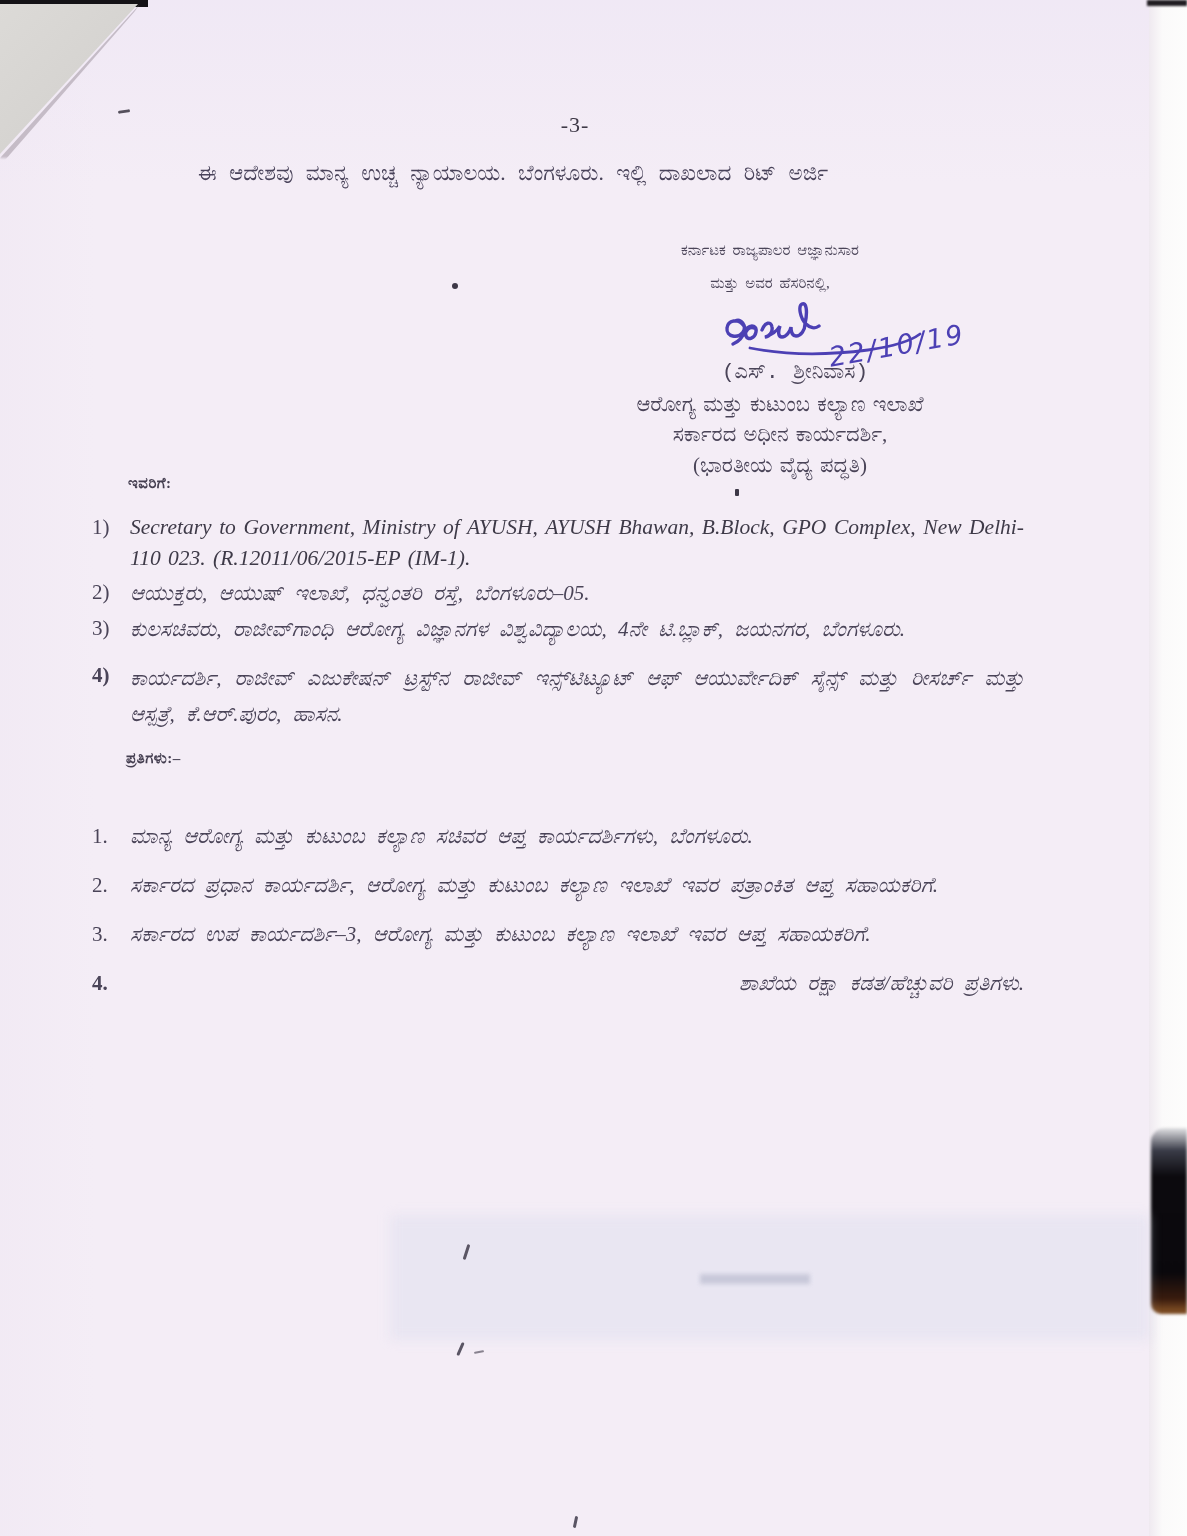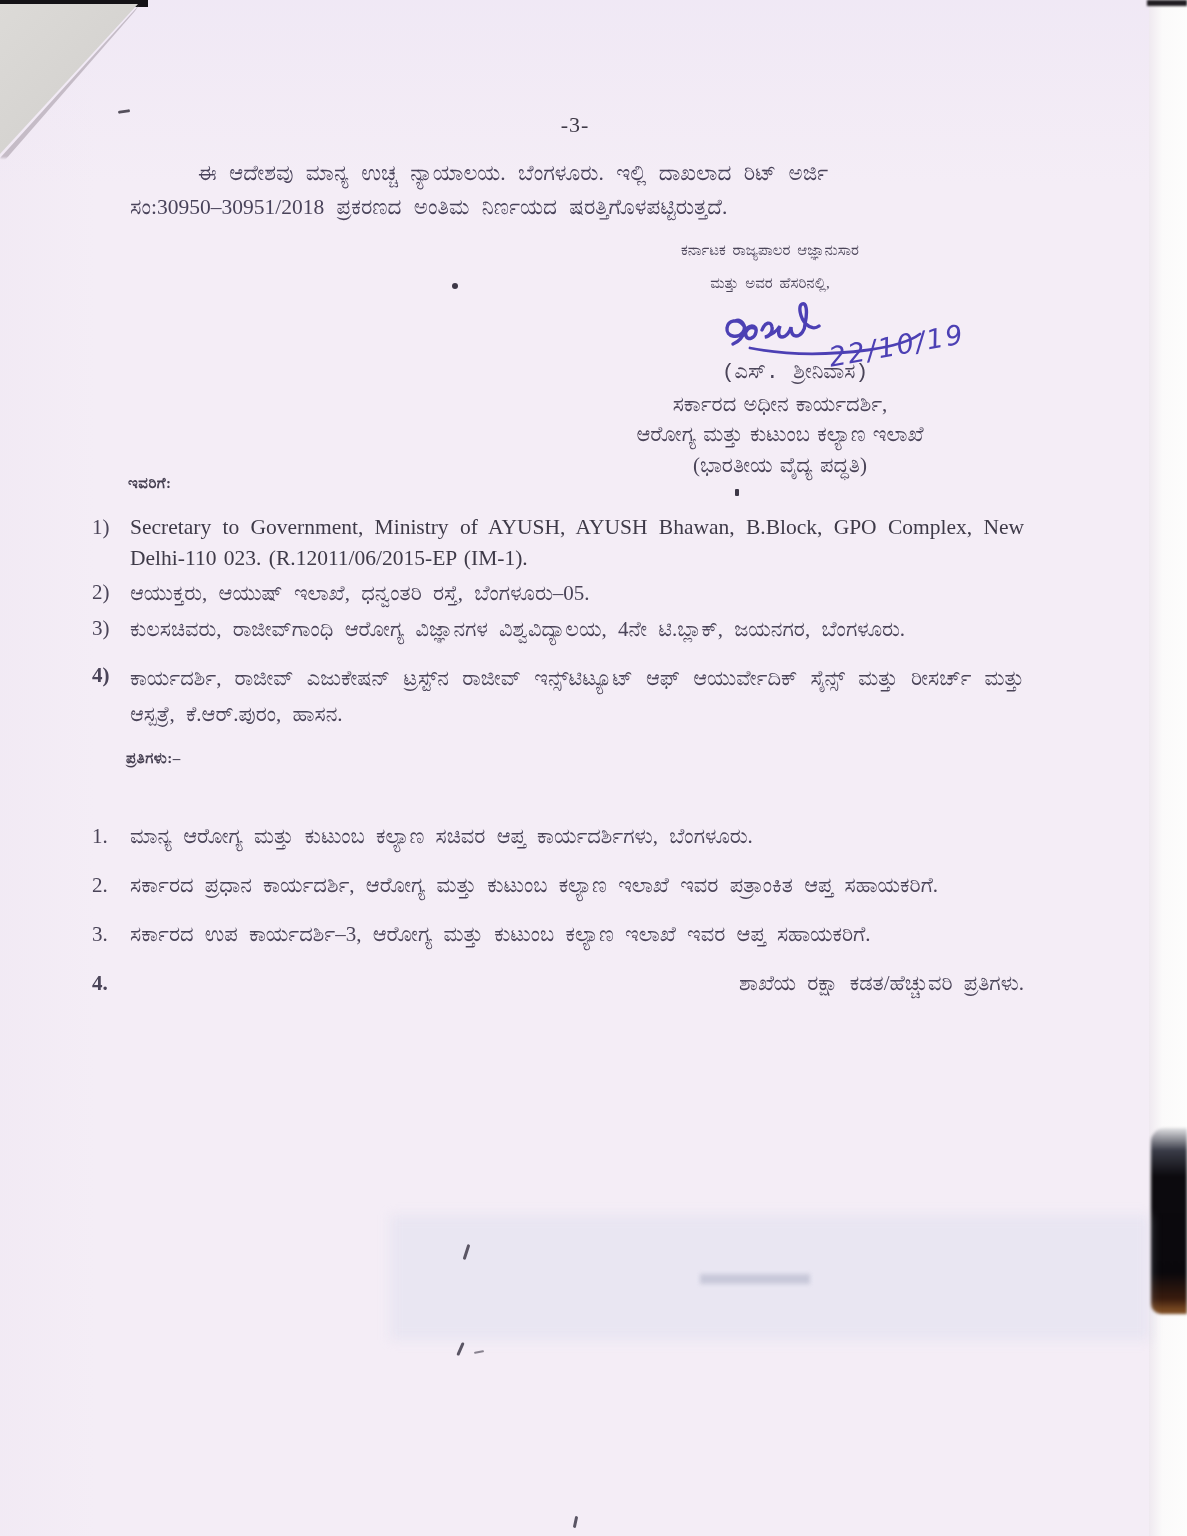--- a/index.html
+++ b/index.html
@@ -81,21 +81,21 @@
     position:absolute;font-size:15px;font-weight:bold;color:#443e50;
     text-underline-offset:5px;letter-spacing:.5px;
   }
   .heading-to{left:128px;top:475px;}
   .heading-copies{left:126px;top:750px;}
   .list{position:absolute;left:92px;width:932px;font-size:21px;color:#4a4458;}
   .recipients-list{top:512px;}
   .copies-list{top:818px;}
   .list-item{display:flex;align-items:flex-start;}
   .list-item .num{flex:0 0 38px;white-space:nowrap;}
-  .list-item .txt{flex:1;text-align:justify;}
+  .list-item .txt{flex:1;text-align:justify;font-style:italic;}
   .recipients-list .list-item{line-height:31px;margin-bottom:3px;}
   .recipients-list .item-en .txt{font-size:21.5px;color:#3e3a48;word-spacing:2px;}
   .recipients-list .item-kn .txt{word-spacing:6px;line-height:33px;}
   .recipients-list .item-3{margin-top:2px;}
   .recipients-list .item-4{margin-top:14px;}
   .recipients-list .item-4 .num{font-weight:bold;}
   .recipients-list .item-4 .txt{line-height:36px;}
   .copies-list .list-item{line-height:36px;margin-bottom:13px;}
   .copies-list .txt{word-spacing:6px;}
   .copies-list .item-4 .num{font-weight:bold;}
@@ -124,21 +124,20 @@
   <div class="top-tick-right"></div>
   <div class="corner-triangle"></div>
   <div class="corner-shadow"></div>
   <div class="scan-band"></div>
   <div class="dash-mark"></div>
 
   <div class="page-number">-3-</div>
 
   <div class="para">
     <span class="line1">ಈ ಆದೇಶವು ಮಾನ್ಯ ಉಚ್ಚ ನ್ಯಾಯಾಲಯ. ಬೆಂಗಳೂರು. ಇಲ್ಲಿ ದಾಖಲಾದ ರಿಟ್ ಅರ್ಜಿ</span>
-    <span class="line2">ಸಂ:30950–30951/2018 ಪ್ರಕರಣದ ಅಂತಿಮ ನಿರ್ಣಯದ ಷರತ್ತಿಗೊಳಪಟ್ಟಿರುತ್ತದೆ.</span>
   </div>
 
   <div class="authority">
     <div>ಕರ್ನಾಟಕ ರಾಜ್ಯಪಾಲರ ಆಜ್ಞಾನುಸಾರ</div>
     <div>ಮತ್ತು ಅವರ ಹೆಸರಿನಲ್ಲಿ,</div>
   </div>
 
   <div class="tiny-dot speck1"></div>
 
   <div class="sig-wrap">
@@ -147,22 +146,22 @@
         <path d="M44 30 c-6 -8 -16 -6 -17 2 c-1 9 11 11 16 4 c4 -6 -2 -14 -8 -11 m10 9 c-2 7 -7 12 -12 14 m14 -16 c5 -4 10 -2 9 4 c-1 6 -8 9 -10 4 c-2 -5 4 -10 8 -8"></path>
         <path d="M62 34 c3 -8 9 -9 10 -3 c1 5 -3 10 -7 10 c6 -2 12 -6 15 -11 c-2 6 -2 11 2 11 c4 0 8 -5 9 -10 c0 5 1 9 5 9 c5 0 9 -6 9 -12 c3 -14 1 -22 -3 -20 c-4 2 -2 14 4 20 c4 4 9 5 13 2"></path>
         <path d="M50 52 c30 6 72 8 118 2 c28 -4 44 -10 52 -16" stroke-width="2.8"></path>
       </g>
     </svg>
   </div>
   <div class="sig-date">22/10/19</div>
 
   <div class="sig-block">
     <span class="sig-name">(ಎಸ್. ಶ್ರೀನಿವಾಸ)</span>
+    <div>ಆರೋಗ್ಯ ಮತ್ತು ಕುಟುಂಬ ಕಲ್ಯಾಣ ಇಲಾಖೆ</div>
     <div>ಸರ್ಕಾರದ ಅಧೀನ ಕಾರ್ಯದರ್ಶಿ,</div>
-    <div>ಆರೋಗ್ಯ ಮತ್ತು ಕುಟುಂಬ ಕಲ್ಯಾಣ ಇಲಾಖೆ</div>
     <div>(ಭಾರತೀಯ ವೈದ್ಯ ಪದ್ಧತಿ)</div>
   </div>
 
   <div class="section-heading heading-to">ಇವರಿಗೆ:</div>
   <div class="tiny-dot speck2"></div>
 
   <div class="list recipients-list">
     <div class="list-item item-en item-1">
       <span class="num">1)</span>
       <span class="txt">Secretary to Government, Ministry of AYUSH, AYUSH Bhawan, B.Block, GPO Complex, New Delhi-110 023. (R.12011/06/2015-EP (IM-1).</span>

